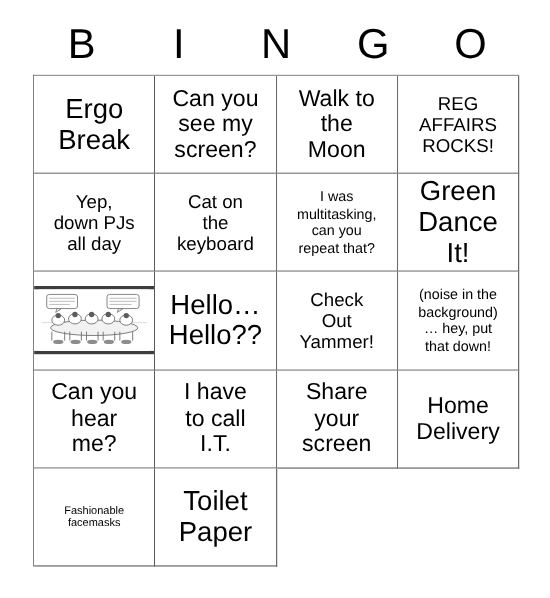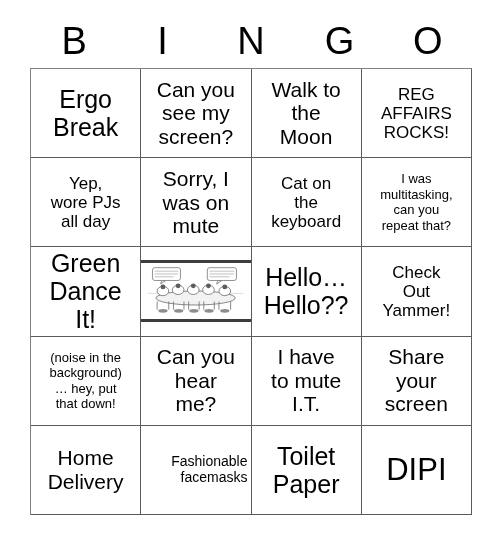--- a/index.html
+++ b/index.html
@@ -71,21 +71,21 @@
     width: 100%;
     line-height: 1.12;
     white-space: pre-line;
     word-break: break-word;
   }
   
   .sz-xxl .cell-text { font-size: 31px; }
   .sz-xl  .cell-text { font-size: 25px; }
   .sz-lg  .cell-text { font-size: 21px; }
   .sz-md  .cell-text { font-size: 17px; }
-  .sz-sm  .cell-text { font-size: 14px; text-align: right; }
+  .sz-sm  .cell-text { font-size: 10px; }
   .sz-xs  .cell-text { font-size: 13px; line-height: 1.2; }
   
   .img-cell {
     padding: 0;
     flex-direction: column;
     justify-content: center;
   }
   .img-wrap {
     width: 100%;
     height: 62px;
@@ -131,27 +131,22 @@
 the
 Moon</span>
       </div>
       <div class="cell sz-md">
         <span class="cell-text">REG
 AFFAIRS
 ROCKS!</span>
       </div>
       <div class="cell sz-md">
         <span class="cell-text">Yep,
-wore PJs
+down PJs
 all day</span>
-      </div>
-      <div class="cell sz-lg">
-        <span class="cell-text">Sorry, I
-was on
-mute</span>
       </div>
       <div class="cell sz-md">
         <span class="cell-text">Cat on
 the
 keyboard</span>
       </div>
       <div class="cell sz-xs">
         <span class="cell-text">I was
 multitasking,
 can you
@@ -235,38 +230,35 @@
 … hey, put
 that down!</span>
       </div>
       <div class="cell sz-lg">
         <span class="cell-text">Can you
 hear
 me?</span>
       </div>
       <div class="cell sz-lg">
         <span class="cell-text">I have
-to mute
+to call
 I.T.</span>
       </div>
       <div class="cell sz-lg">
         <span class="cell-text">Share
 your
 screen</span>
       </div>
       <div class="cell sz-lg">
         <span class="cell-text">Home
 Delivery</span>
       </div>
       <div class="cell sz-sm">
         <span class="cell-text">Fashionable
 facemasks</span>
       </div>
       <div class="cell sz-xl">
         <span class="cell-text">Toilet
 Paper</span>
       </div>
-      <div class="cell sz-xxl">
-        <span class="cell-text">DIPI</span>
-      </div>
     </div>
 
 </div>
 
 </body></html>

